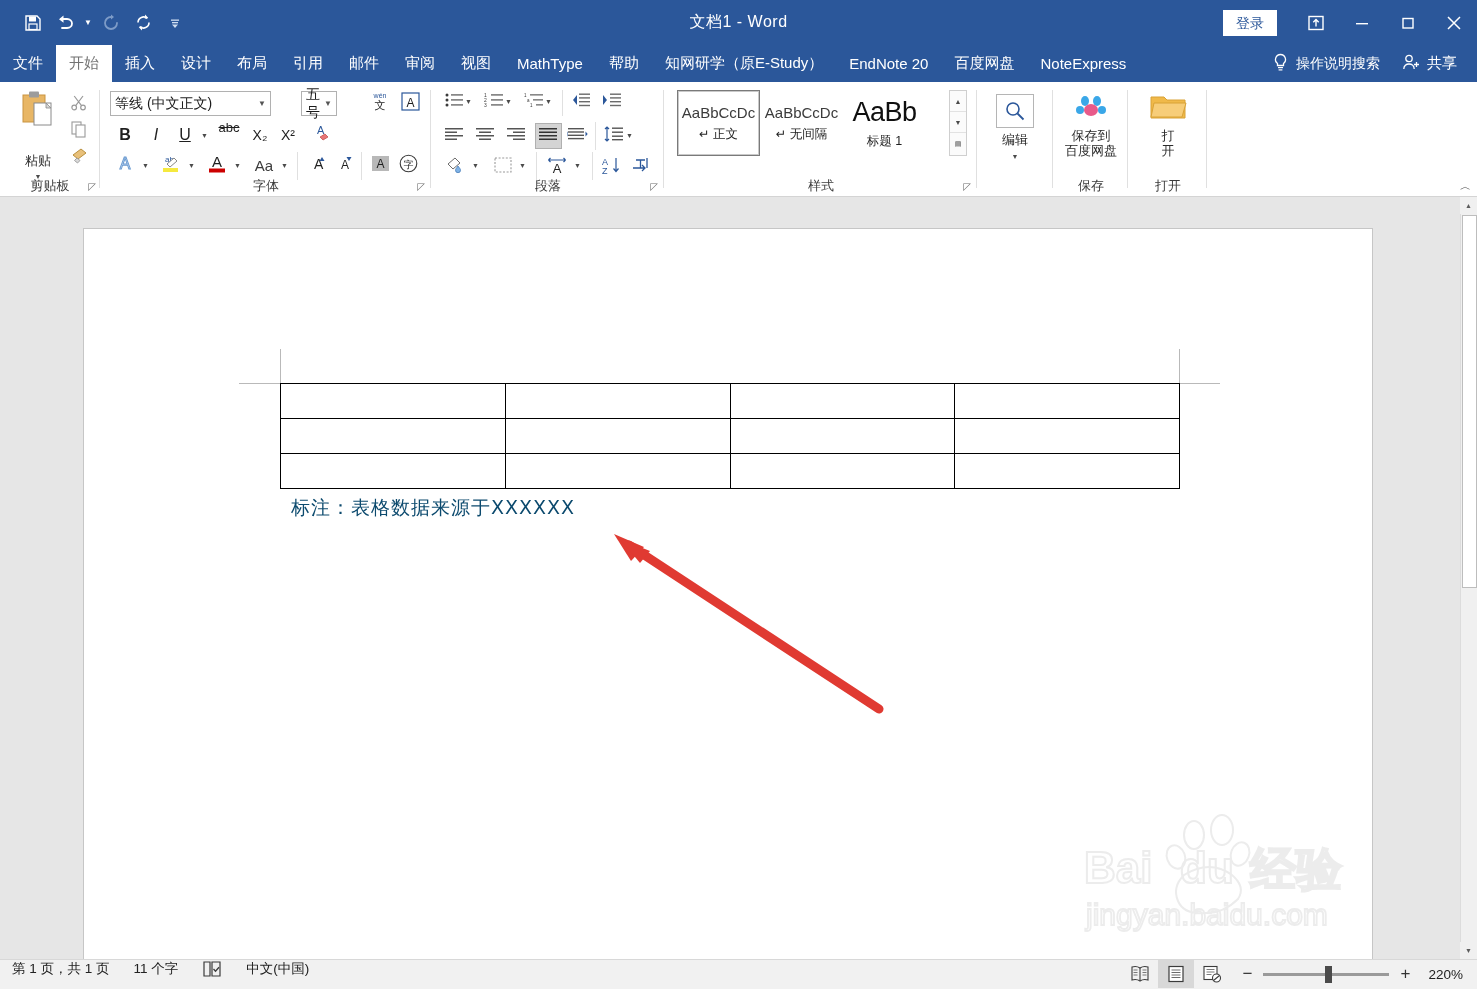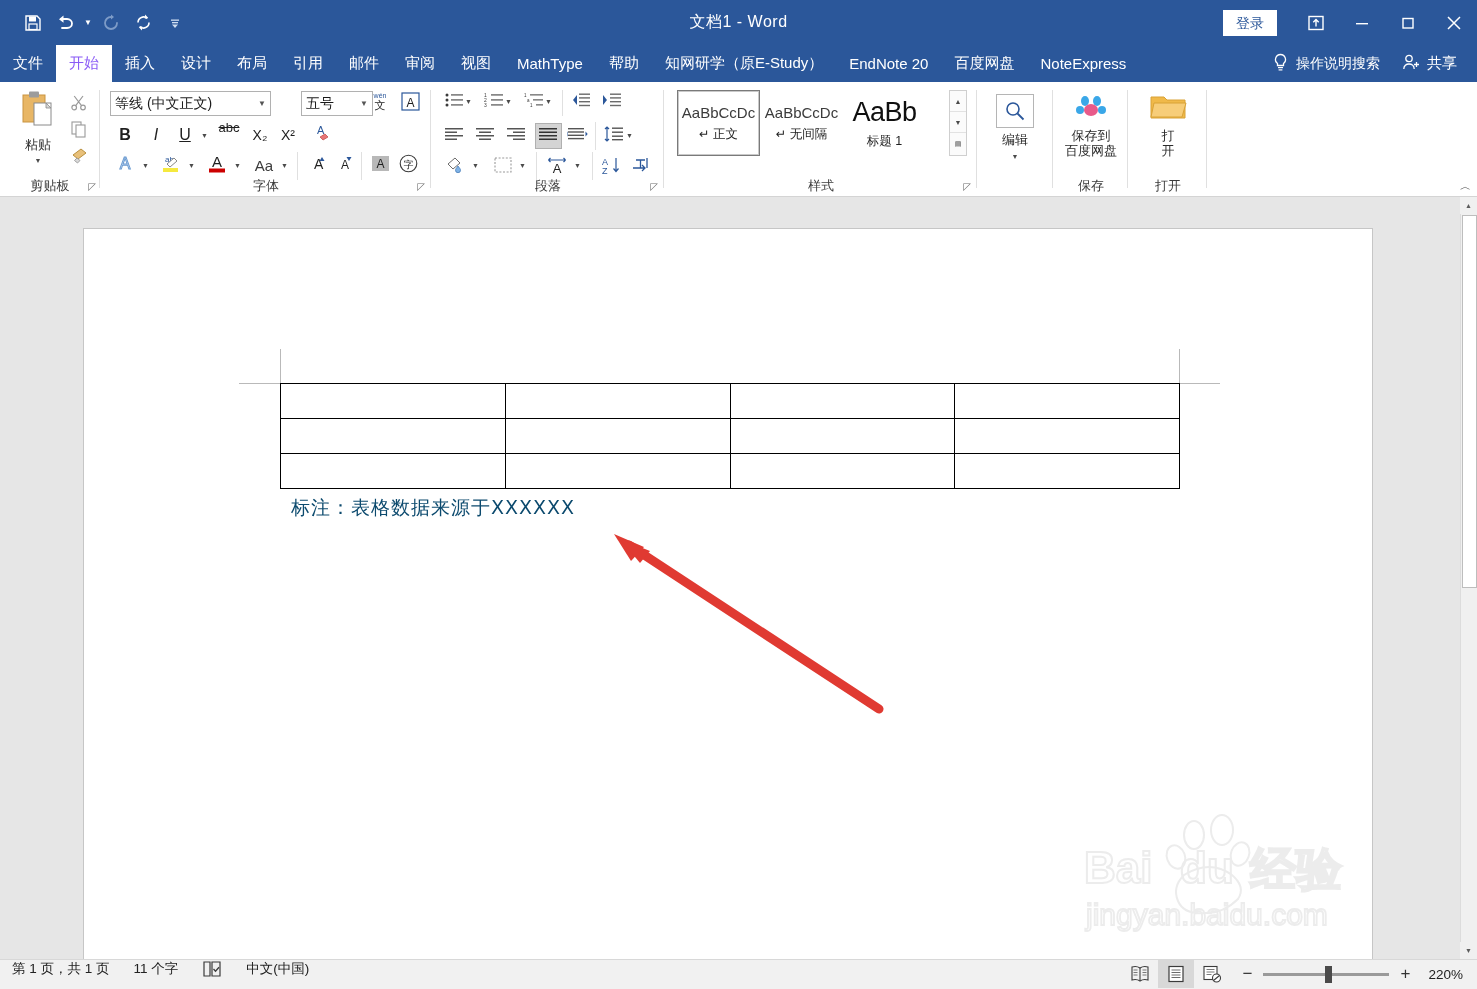--- a/index.html
+++ b/index.html
@@ -36,21 +36,21 @@
 
   
   .tabbar {
     position: absolute; left: 0; top: 45px; width: 1477px; height: 37px;
     background: #2b579a; display: flex; align-items: flex-end;
   }
   .tab {
     height: 37px; padding: 0 13px; display: flex; align-items: center;
     font-size: 15px; color: #ffffff; white-space: nowrap;
   }
-  .tab.active { background: #ffffff; color: #8b5cf6; }
+  .tab.active { background: #ffffff; color: #737373; }
   .tabbar-right { position: absolute; right: 0; top: 0; height: 37px; display: flex; align-items: center; }
   .tellme { display: flex; align-items: center; gap: 7px; padding: 0 14px; font-size: 14px; color: #fff; }
   .share { display: flex; align-items: center; gap: 6px; padding: 0 20px 0 8px; font-size: 15px; color: #fff; }
 
   
   .ribbon {
     position: absolute; left: 0; top: 82px; width: 1477px; height: 115px;
     background: #ffffff; border-bottom: 1px solid #d4d4d4;
   }
   .grp { position: absolute; top: 0; height: 115px; }
@@ -267,21 +267,21 @@
     <div class="grp" style="left:0; width:100px;">
       <div class="bigbtn" style="position:absolute; left:12px; top:8px; width:52px;">
         <span>
           <svg width="40" height="42" viewBox="0 0 40 42">
             <rect x="5" y="5" width="22" height="27" fill="#e8b665" stroke="#c99440" stroke-width="1"></rect>
             <rect x="11" y="1.5" width="10" height="6" rx="1" fill="#9c9c9c"></rect>
             <rect x="16" y="13" width="17" height="22" fill="#fff" stroke="#8a8a8a" stroke-width="1"></rect>
             <path d="M28 13l5 5h-5z" fill="#d6d6d6" stroke="#8a8a8a" stroke-width=".8"></path>
           </svg>
         </span>
-        <span style="margin-top:2px;">粘贴</span>
+        <span style="margin-top:18px;">粘贴</span>
         <span class="caret" style="margin-top:1px;">▼</span>
       </div>
       <div class="smallbtn" style="position:absolute; left:66px; top:10px; width:26px; height:26px;">
         <span>
           <svg width="18" height="18" viewBox="0 0 18 18">
               <circle cx="4.2" cy="13.5" r="2.3" fill="none" stroke="#9a9a9a" stroke-width="1.2"></circle>
               <circle cx="13" cy="13.5" r="2.3" fill="none" stroke="#9a9a9a" stroke-width="1.2"></circle>
               <path d="M5.5 11.8 13 2M11.7 11.8 4.2 2" stroke="#9a9a9a" stroke-width="1.2"></path>
             </svg>
         </span>
@@ -305,21 +305,21 @@
       <div class="grp-label">剪贴板</div>
       <div class="dlg" style="right:2px;">◸</div>
       <div class="grp-sep" style="right:0;"></div>
     </div>
 
     <div class="grp" style="left:101px; width:330px;">
       <div class="fontbox" style="position:absolute; left:9px; top:9px; width:161px;">
         <span>等线 (中文正文)</span>
         <span class="caret">▼</span>
       </div>
-      <div class="sizebox" style="position:absolute; left:200px; top:9px; width:72px;justify-content:center;">
+      <div class="sizebox" style="position:absolute; left:200px; top:9px; width:36px;justify-content:center;">
         <span>五号</span>
         <span class="caret">▼</span>
       </div>
       <div class="smallbtn" style="position:absolute; left:266px; top:8px; width:26px; height:26px;">
         <span>
           <svg width="20" height="22" viewBox="0 0 20 22">
               <text x="10" y="8" font-size="7" fill="#2b579a" text-anchor="middle" font-family="Liberation Sans">wén</text>
               <text x="10" y="19" font-size="11" fill="#1f1f1f" text-anchor="middle" font-family="DejaVu Sans">文</text>
             </svg>
         </span>

